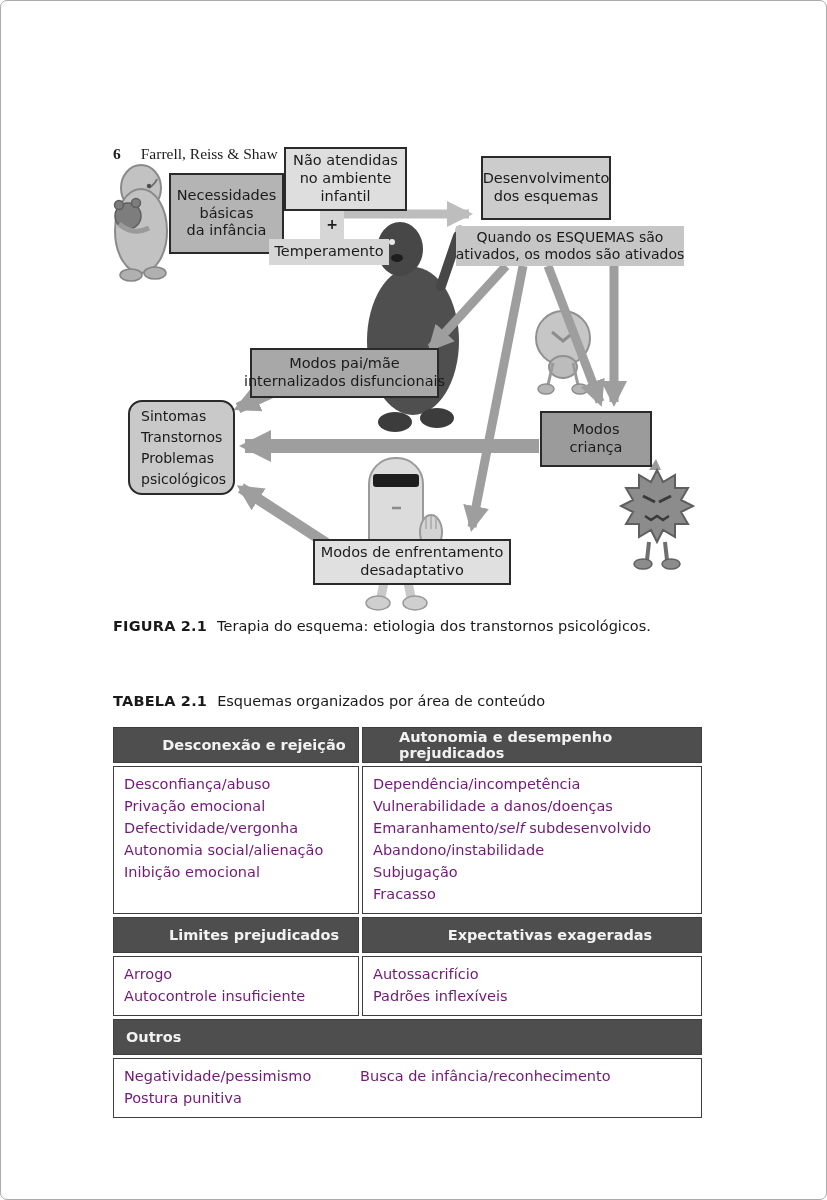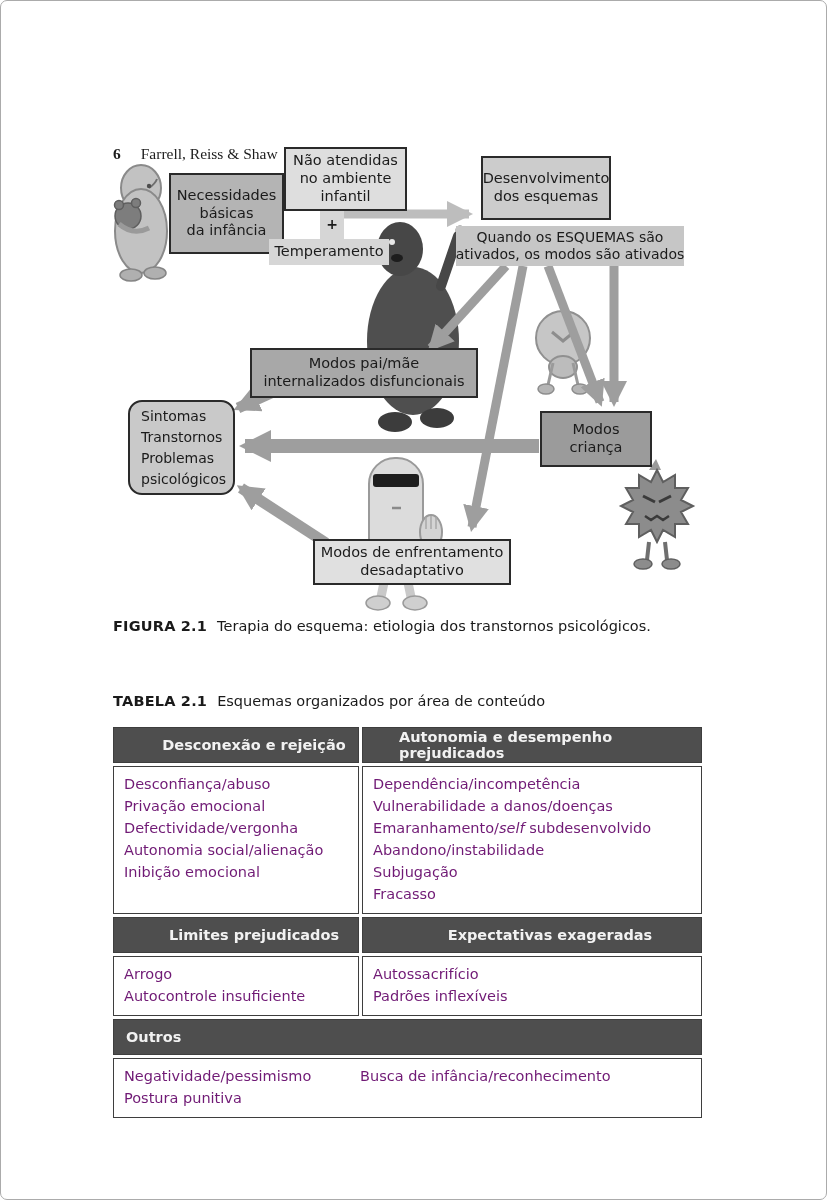--- a/index.html
+++ b/index.html
@@ -166,21 +166,21 @@
 da infância</div>
     <div class="dbox g-lighter bordered" style="left: 183px; top: 11px; width: 123px; height: 64px; white-space: pre;">Não atendidas
 no ambiente
 infantil</div>
     <div class="dbox g-light plus-tab" style="left: 219px; top: 75px; width: 24px; height: 28px; white-space: pre;">+</div>
     <div class="dbox g-light" style="left: 168px; top: 103px; width: 120px; height: 26px; white-space: pre;">Temperamento</div>
     <div class="dbox g-midl bordered" style="left: 380px; top: 20px; width: 130px; height: 64px; white-space: pre;">Desenvolvimento
 dos esquemas</div>
     <div class="dbox g-mid" style="left: 355px; top: 90px; width: 228px; height: 40px; font-size: 14px; white-space: pre;">Quando os ESQUEMAS são
 ativados, os modos são ativados</div>
-    <div class="dbox g-meddark bordered" style="left: 149px; top: 212px; width: 228px; height: 50px; white-space: pre;">Modos pai/mãe
+    <div class="dbox g-meddark bordered" style="left: 149px; top: 212px; width: 189px; height: 50px; white-space: pre;">Modos pai/mãe
 internalizados disfuncionais</div>
     <div class="dbox sintomas-box bordered" style="left: 27px; top: 264px; width: 107px; height: 95px; font-size: 14px; white-space: pre;">Sintomas
 Transtornos
 Problemas
 psicológicos</div>
     <div class="dbox g-dark bordered" style="left: 439px; top: 275px; width: 112px; height: 56px; white-space: pre;">Modos
 criança</div>
     <div class="dbox g-pale bordered" style="left: 212px; top: 403px; width: 198px; height: 46px; white-space: pre;">Modos de enfrentamento
 desadaptativo</div>
   </div>

